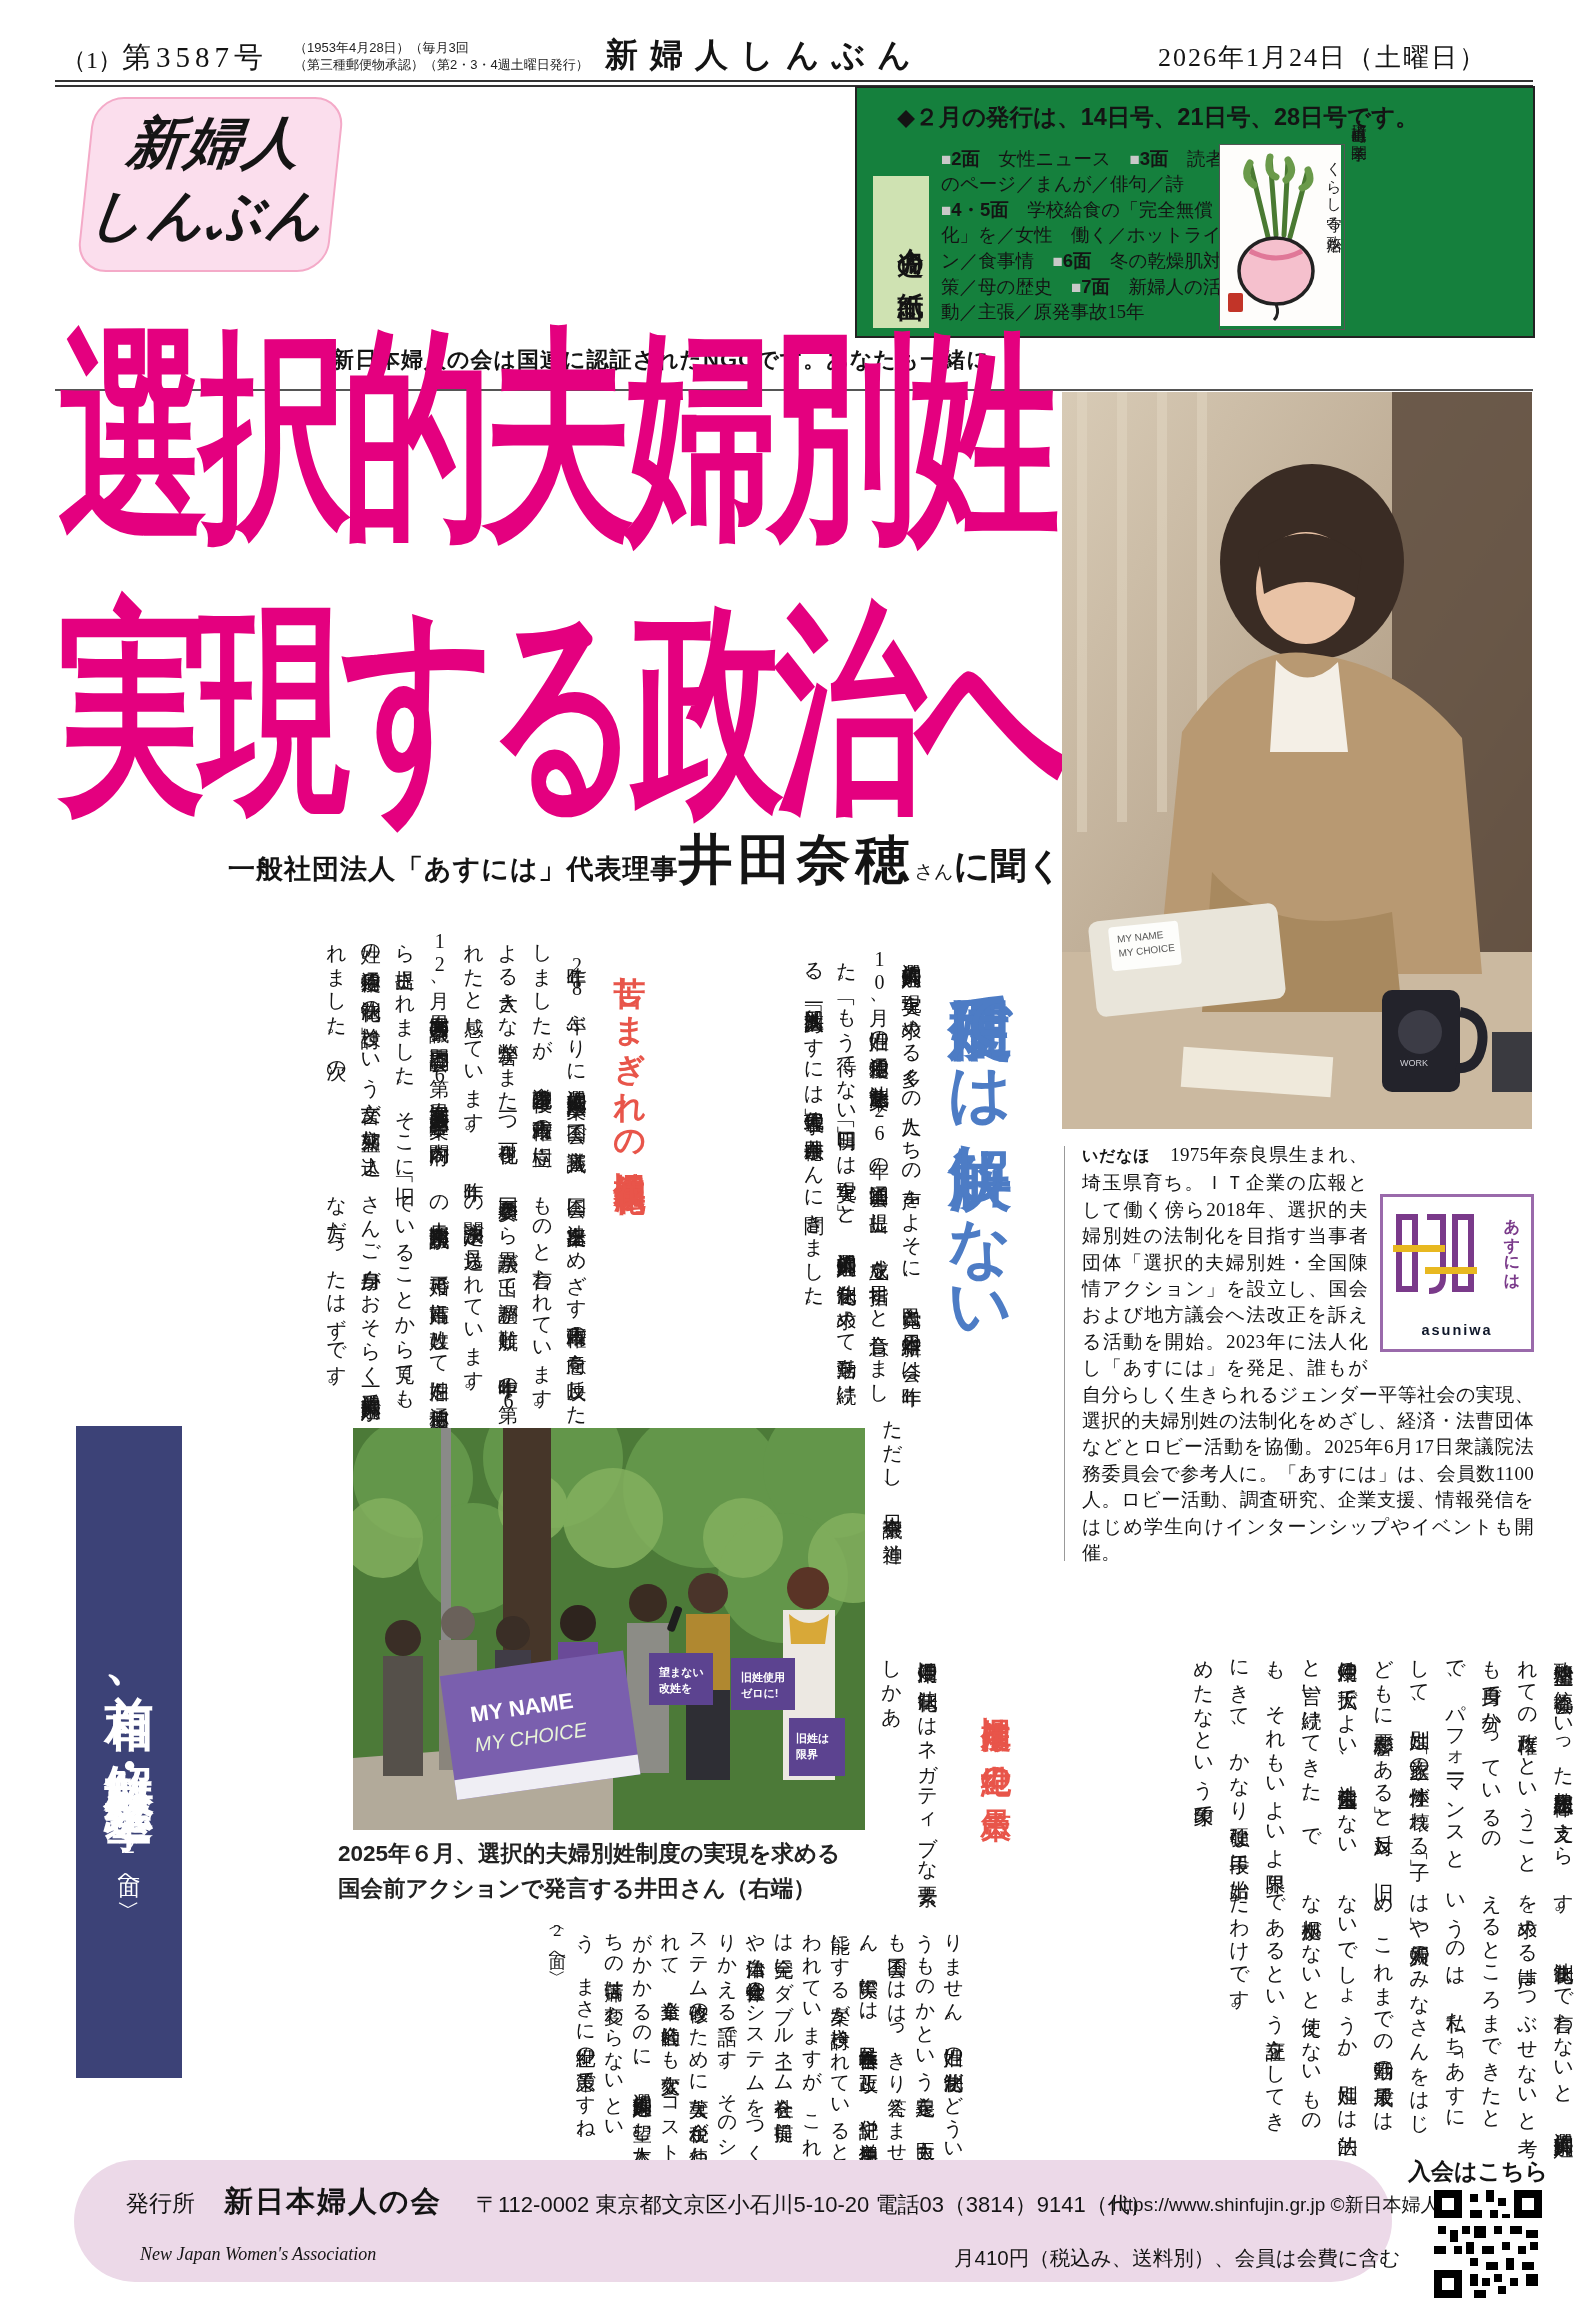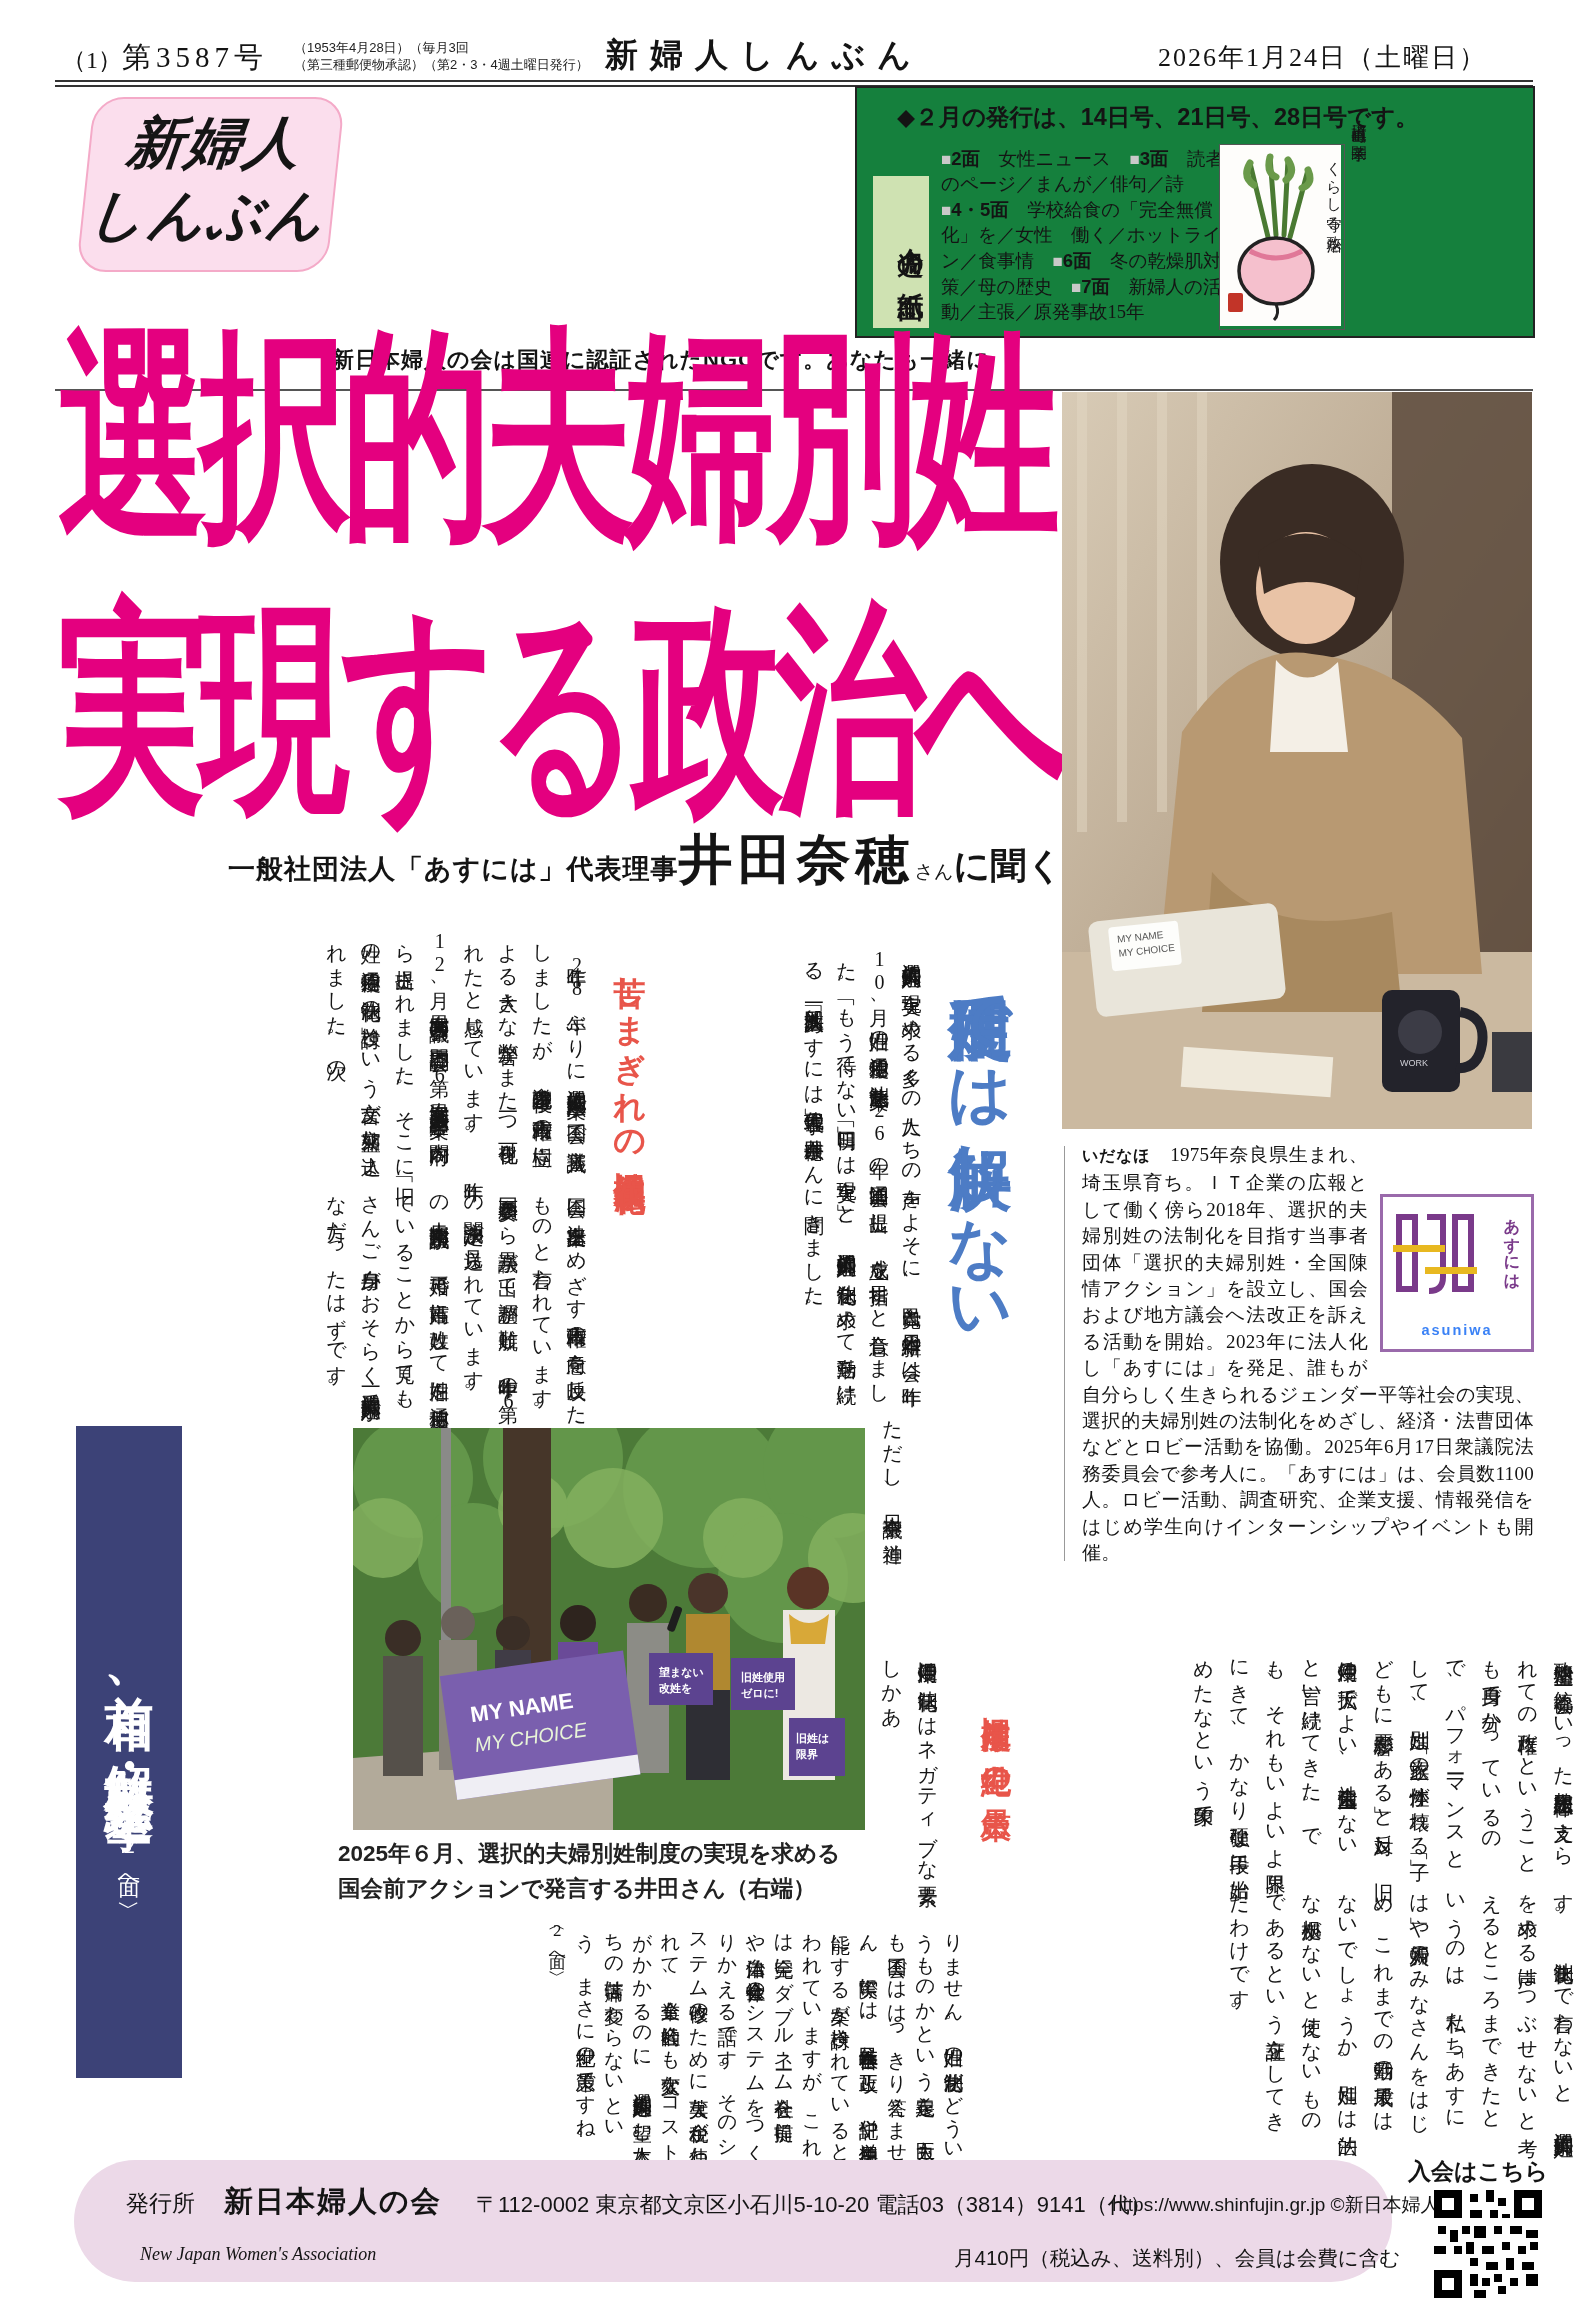--- a/index.html
+++ b/index.html
@@ -42,21 +42,21 @@
   .banner{background:#3c4277;color:#fff;text-align:center;}
   .banner .bmain{font-size:49px;font-weight:bold;letter-spacing:7px;line-height:106px;}
   .banner .bsub{font-size:22px;letter-spacing:2px;}
   
   .profile{font-size:19px;line-height:26.4px;letter-spacing:0.3px;text-align:justify;}
   .profile .pname{font-family:Liberation Mono, monospace;font-weight:bold;font-size:16px;}
   .asuniwa{float:right;width:148px;height:152px;margin:52px 0 8px 12px;border:3px solid #9a6aab;
            background:#fff;position:relative;}
   .asuniwa .jp{position:absolute;right:10px;top:10px;writing-mode:vertical-rl;text-orientation:upright;
                color:#7a3a8a;font-weight:bold;font-size:16px;line-height:18px;font-family:"Liberation Sans",sans-serif;}
-  .asuniwa .en{position:absolute;left:0;right:0;bottom:6px;text-align:center;color:#3b82f6;
+  .asuniwa .en{position:absolute;left:0;right:0;bottom:6px;text-align:center;color:#0f172a;
                font-size:14.5px;letter-spacing:2px;font-family:"Liberation Sans",sans-serif;font-weight:bold;}
   
   .fband{background:#ecd9e8;border-radius:70px;}
   .fband span{white-space:nowrap;}
   .calli{font-size:15px;line-height:17px;color:#1a1a1a;letter-spacing:1px;}
 </style>
 </head>
 <body>
 
 <div class="page">

